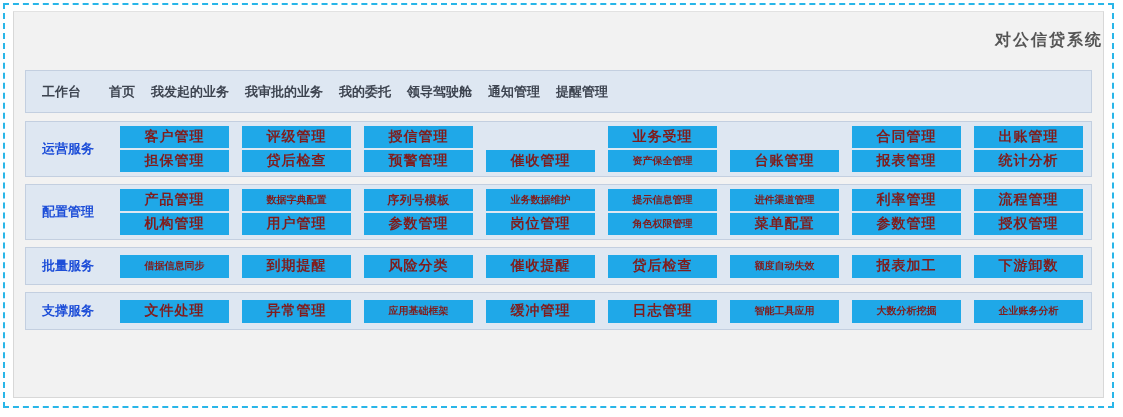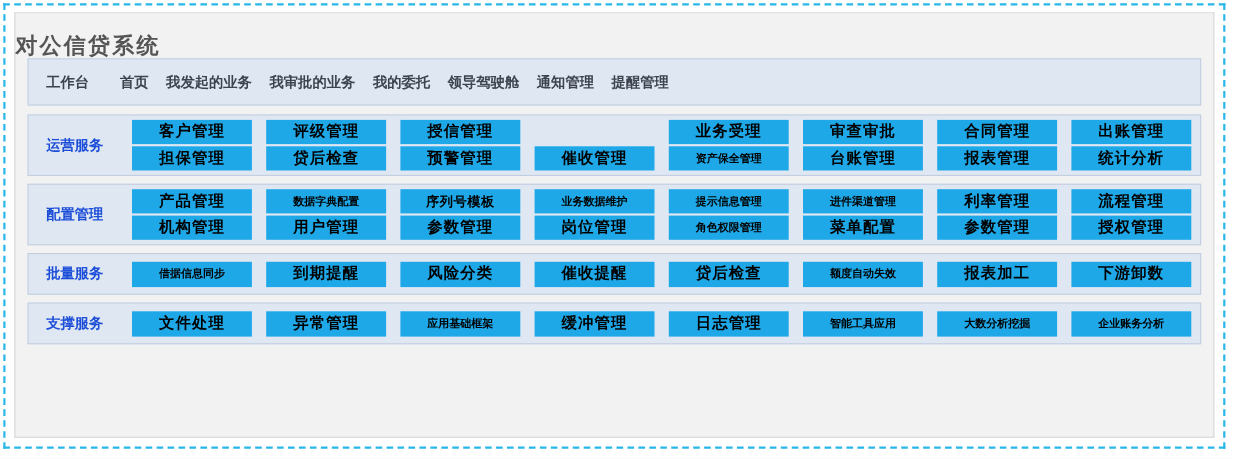--- a/index.html
+++ b/index.html
@@ -35,27 +35,27 @@
     width: 1091px;
     height: 387px;
     box-sizing: border-box;
     background: #f2f2f2;
     border: 1px solid #d8d8d8;
     border-top-color: #e2e2e2;
   }
 
   
   #app-title {
-    text-align: left;
-    font-size: 20px;
+    text-align: right;
+    font-size: 16px;
     font-weight: 700;
     color: #555555;
     letter-spacing: 2px;
     padding-top: 20px;
-    padding-bottom: 1px;
+    padding-bottom: 22px;
     line-height: 1;
   }
 
   
   .panel {
     margin: 0 11px 7px 11px;
     box-sizing: border-box;
     background: #dee7f2;
     border: 1px solid #c3cfe0;
     display: flex;
@@ -112,21 +112,21 @@
     column-gap: 13px;
     row-gap: 2px;
     padding-right: 2px;
   }
   .tile {
     display: flex;
     align-items: center;
     justify-content: center;
     height: 22px;
     background: #1fa8e8;
-    color: #000000;
+    color: #7f1d1d;
     font-weight: 700;
     white-space: nowrap;
     overflow: hidden;
     cursor: pointer;
     border: 0;
     box-sizing: border-box;
     text-align: center;
   }
   .short .tile {
     height: 23px;
@@ -157,21 +157,20 @@
     </div>
 
     <div id="sections-container">
         <div class="panel tall">
           <div class="section-label">运营服务</div>
           <div class="btn-grid">
             <div class="tile s14" style="grid-area: 1 / 1;">客户管理</div>
             <div class="tile s14" style="grid-area: 1 / 2;">评级管理</div>
             <div class="tile s14" style="grid-area: 1 / 3;">授信管理</div>
             <div class="tile s14" style="grid-area: 1 / 5;">业务受理</div>
-            <div class="tile s14" style="grid-area: 1 / 6;">审查审批</div>
             <div class="tile s14" style="grid-area: 1 / 7;">合同管理</div>
             <div class="tile s14" style="grid-area: 1 / 8;">出账管理</div>
             <div class="tile s14" style="grid-area: 2 / 1;">担保管理</div>
             <div class="tile s14" style="grid-area: 2 / 2;">贷后检查</div>
             <div class="tile s14" style="grid-area: 2 / 3;">预警管理</div>
             <div class="tile s14" style="grid-area: 2 / 4;">催收管理</div>
             <div class="tile s10" style="grid-area: 2 / 5;">资产保全管理</div>
             <div class="tile s14" style="grid-area: 2 / 6;">台账管理</div>
             <div class="tile s14" style="grid-area: 2 / 7;">报表管理</div>
             <div class="tile s14" style="grid-area: 2 / 8;">统计分析</div>

